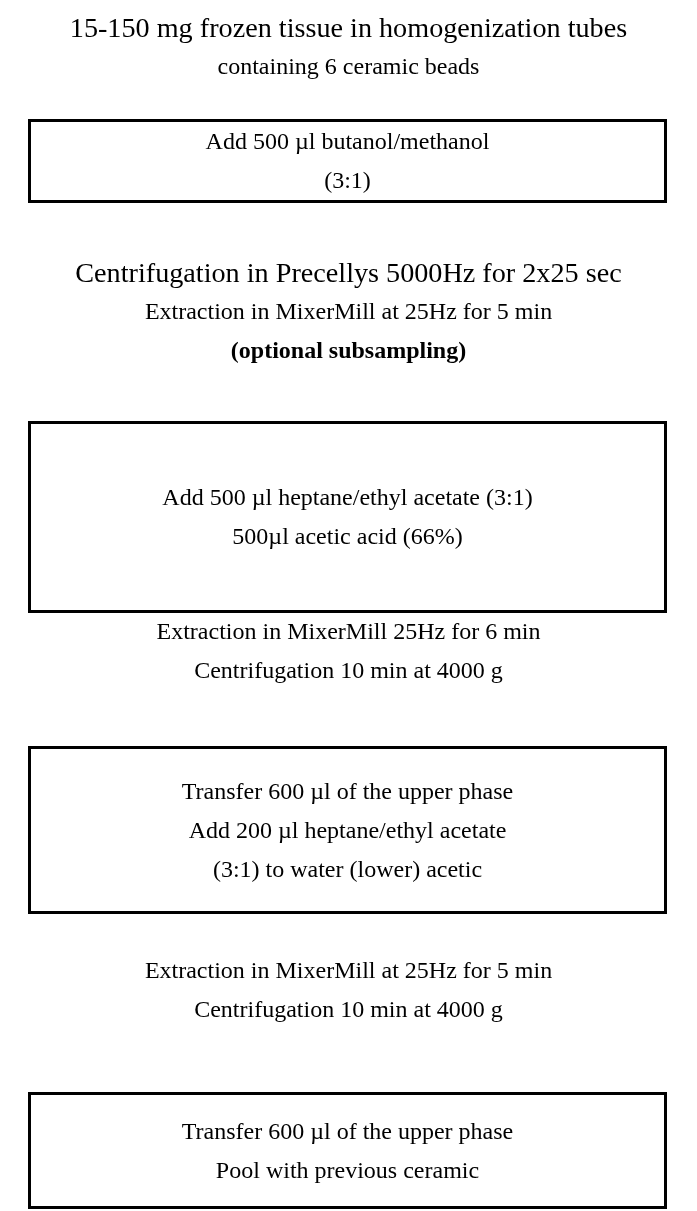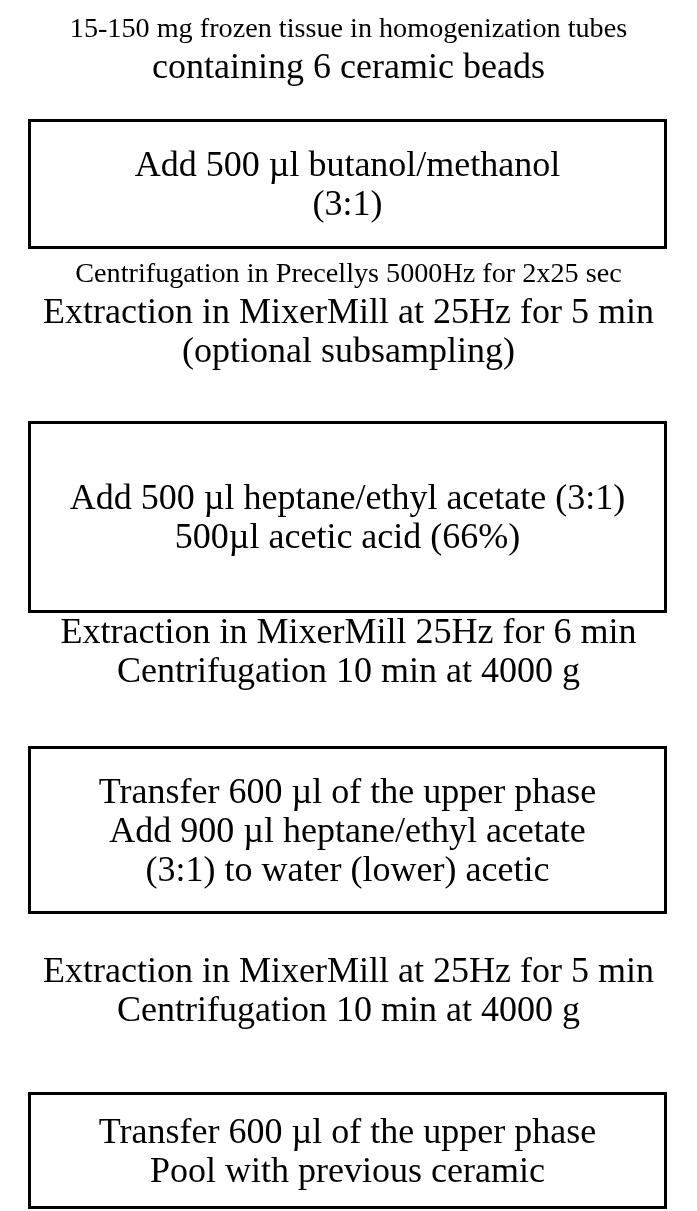--- a/index.html
+++ b/index.html
@@ -33,44 +33,44 @@
     left: 28px;
     width: 639px;
     border: 3px solid #000000;
     background: #ffffff;
     display: flex;
     flex-direction: column;
     justify-content: center;
   }
   .line {
     display: block;
-    font-size: 36px;
+    font-size: 24px;
     line-height: 39px;
     white-space: nowrap;
     text-align: center;
     letter-spacing: 0px;
   }
   .line.bold {
-    font-weight: normal;
+    font-weight: bold;
   }
   .line.shrink {
     font-size: 28.2px;
   }
 </style>
 </head>
 <body>
 
 <div id="flowchart">
 
   <div class="step" style="top:2px;">
     <span class="line shrink">15-150 mg frozen tissue in homogenization tubes</span>
     <span class="line">containing 6 ceramic beads</span>
   </div>
 
-  <div class="step boxed" style="top:113px; height:130px;">
+  <div class="step boxed" style="top:113px; height:84px;">
     <span class="line">Add 500 µl butanol/methanol</span>
     <span class="line">(3:1)</span>
   </div>
 
   <div class="step" style="top:247px;">
     <span class="line shrink">Centrifugation in Precellys 5000Hz for 2x25 sec</span>
     <span class="line">Extraction in MixerMill at 25Hz for 5 min</span>
     <span class="line bold">(optional subsampling)</span>
   </div>
 
@@ -79,21 +79,21 @@
     <span class="line">500µl acetic acid (66%)</span>
   </div>
 
   <div class="step" style="top:606px;">
     <span class="line">Extraction in MixerMill 25Hz for 6 min</span>
     <span class="line">Centrifugation 10 min at 4000 g</span>
   </div>
 
   <div class="step boxed" style="top:740px; height:168px;">
     <span class="line">Transfer 600 µl of the upper phase</span>
-    <span class="line">Add 900 µl heptane/ethyl acetate</span>
+    <span class="line">Add 200 µl heptane/ethyl acetate</span>
     <span class="line">(3:1) to water (lower) acetic</span>
   </div>
 
   <div class="step" style="top:945px;">
     <span class="line">Extraction in MixerMill at 25Hz for 5 min</span>
     <span class="line">Centrifugation 10 min at 4000 g</span>
   </div>
 
   <div class="step boxed" style="top:1086px; height:117px;">
     <span class="line">Transfer 600 µl of the upper phase</span>

